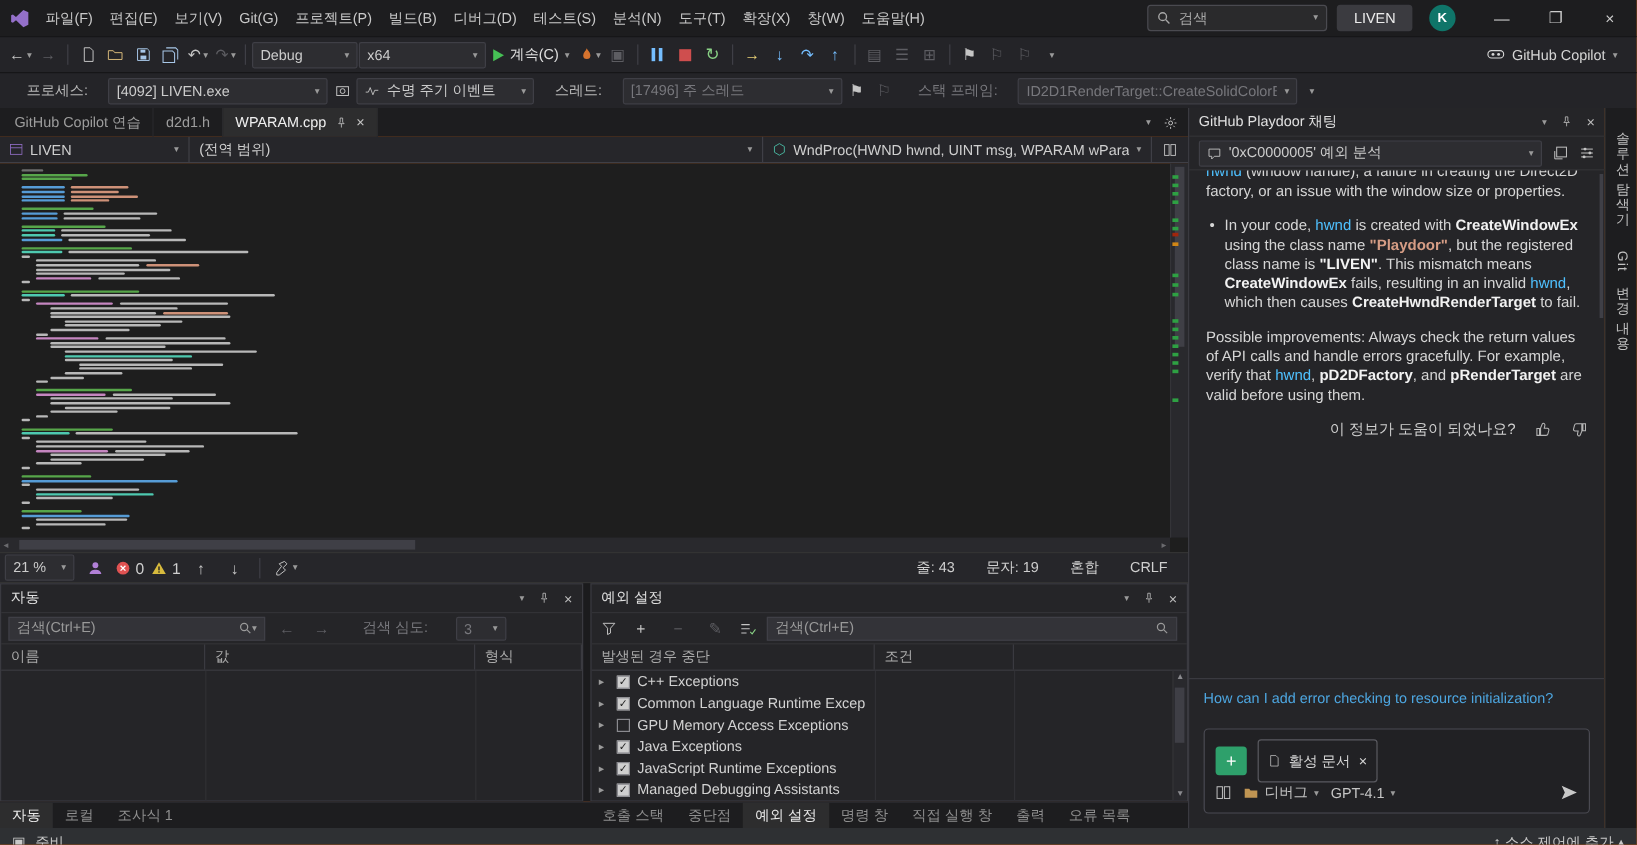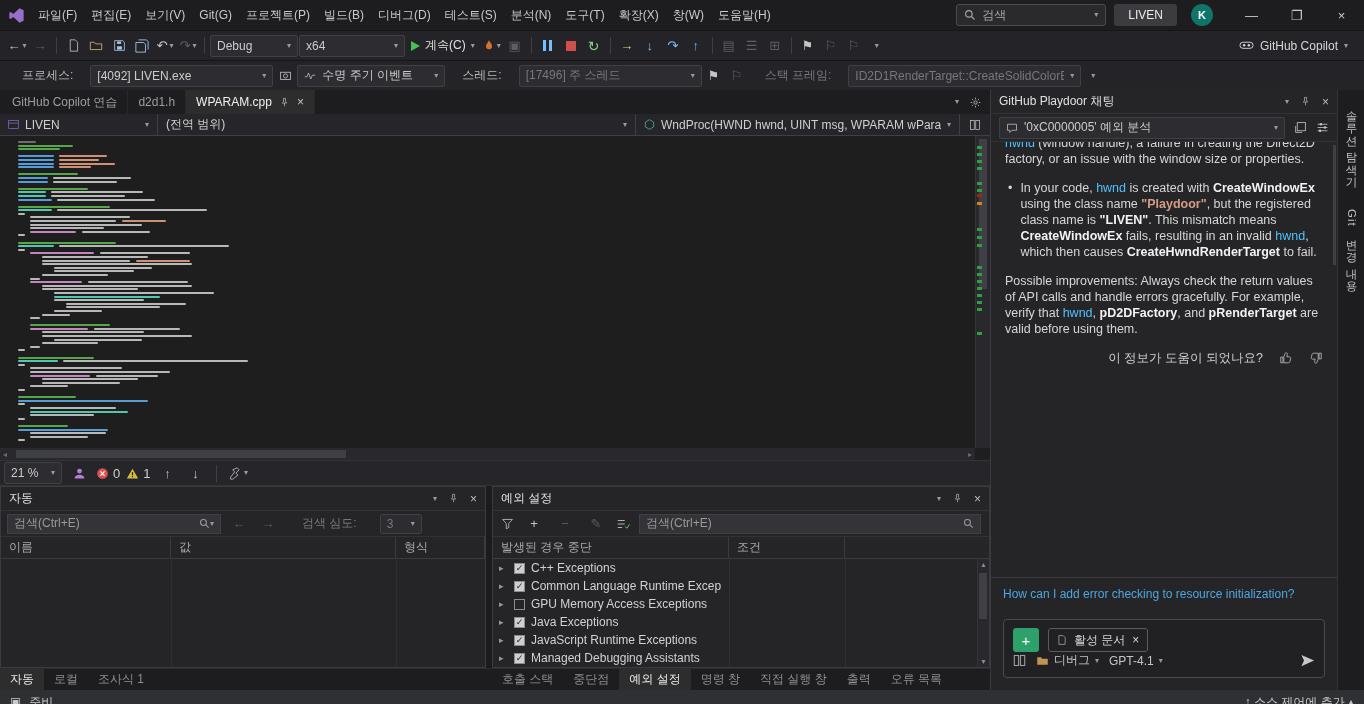--- a/index.html
+++ b/index.html
@@ -128,21 +128,21 @@
   .str{color:#d69d85;font-weight:bold}
   .feedback{display:flex;justify-content:flex-end;align-items:center;gap:16px;margin-top:2px;color:#cfcfcf}
   .chat-thumb{opacity:.9}
   .chat-scroll{position:absolute;right:1px;top:3px;width:3px;height:120px;background:#3f3f46}
   .cp-follow{border-top:1px solid #3a3a40;padding:9px 12px;display:flex;flex-direction:column;gap:5px}
   .followup{color:#4da6e0;line-height:15px}
   .cp-inputbox{margin:8px 12px 12px 12px;border:1px solid #4a4a52;border-radius:4px;background:#212124;padding:8px 9px}
   .chip-row{display:flex;align-items:center;gap:9px}
   .add-btn{width:26px;height:24px;border-radius:3px;background:#2ea06b;color:#fff;font-size:15px;
     display:flex;align-items:center;justify-content:center}
-  .ctx-chip{height:24px;border:1px solid #5a5a60;border-radius:3px;display:flex;align-items:center;gap:7px;
+  .ctx-chip{height:36px;border:1px solid #5a5a60;border-radius:3px;display:flex;align-items:center;gap:7px;
     padding:0 8px;color:#d6d6d6}
   .cp-placeholder{color:#8c8c8c;margin:12px 2px 16px 2px}
   .cp-bottom{display:flex;align-items:center;gap:10px;color:#c5c5c5}
   .mode-chip,.model-chip{display:flex;align-items:center;gap:5px}
   .cp-send{margin-left:auto}
 
   
   .strip{flex:0 0 27px;background:#1d1d1f;border-left:1px solid #333;display:flex;flex-direction:column;
     align-items:center;padding-top:12px;gap:28px}
   .strip-tab{writing-mode:vertical-rl;color:#c2c2c2;font-size:11.5px;letter-spacing:1px;white-space:nowrap}
@@ -701,20 +701,26 @@
         </span>
         <span class="tb-ico">↑</span>
         <span class="tb-ico">↓</span>
         <span class="tb-sep"></span>
         <span class="tb-ico">
           <svg width="13" height="13" viewBox="0 0 16 16">
               <path d="M10 1l2.5 2.5-4 4 2.5 2.5-6.5 5H2v-2.5l5-6.5-2.5-2.5z" fill="none" stroke="#c5c5c5"></path>
             </svg>
           <span class="chev">▾</span>
         </span>
+        <div class="right">
+          <span class="stat-cell">줄: 43</span>
+          <span class="stat-cell">문자: 19</span>
+          <span class="stat-cell">혼합</span>
+          <span class="stat-cell">CRLF</span>
+        </div>
       </div>
 
       <div class="bpanels">
         <div class="panel autos">
           <div class="phead">
             <span>자동</span>
             <span class="picons">
               <span class="chev">▾</span>
               <span>
                   <svg width="11" height="11" viewBox="0 0 16 16">

